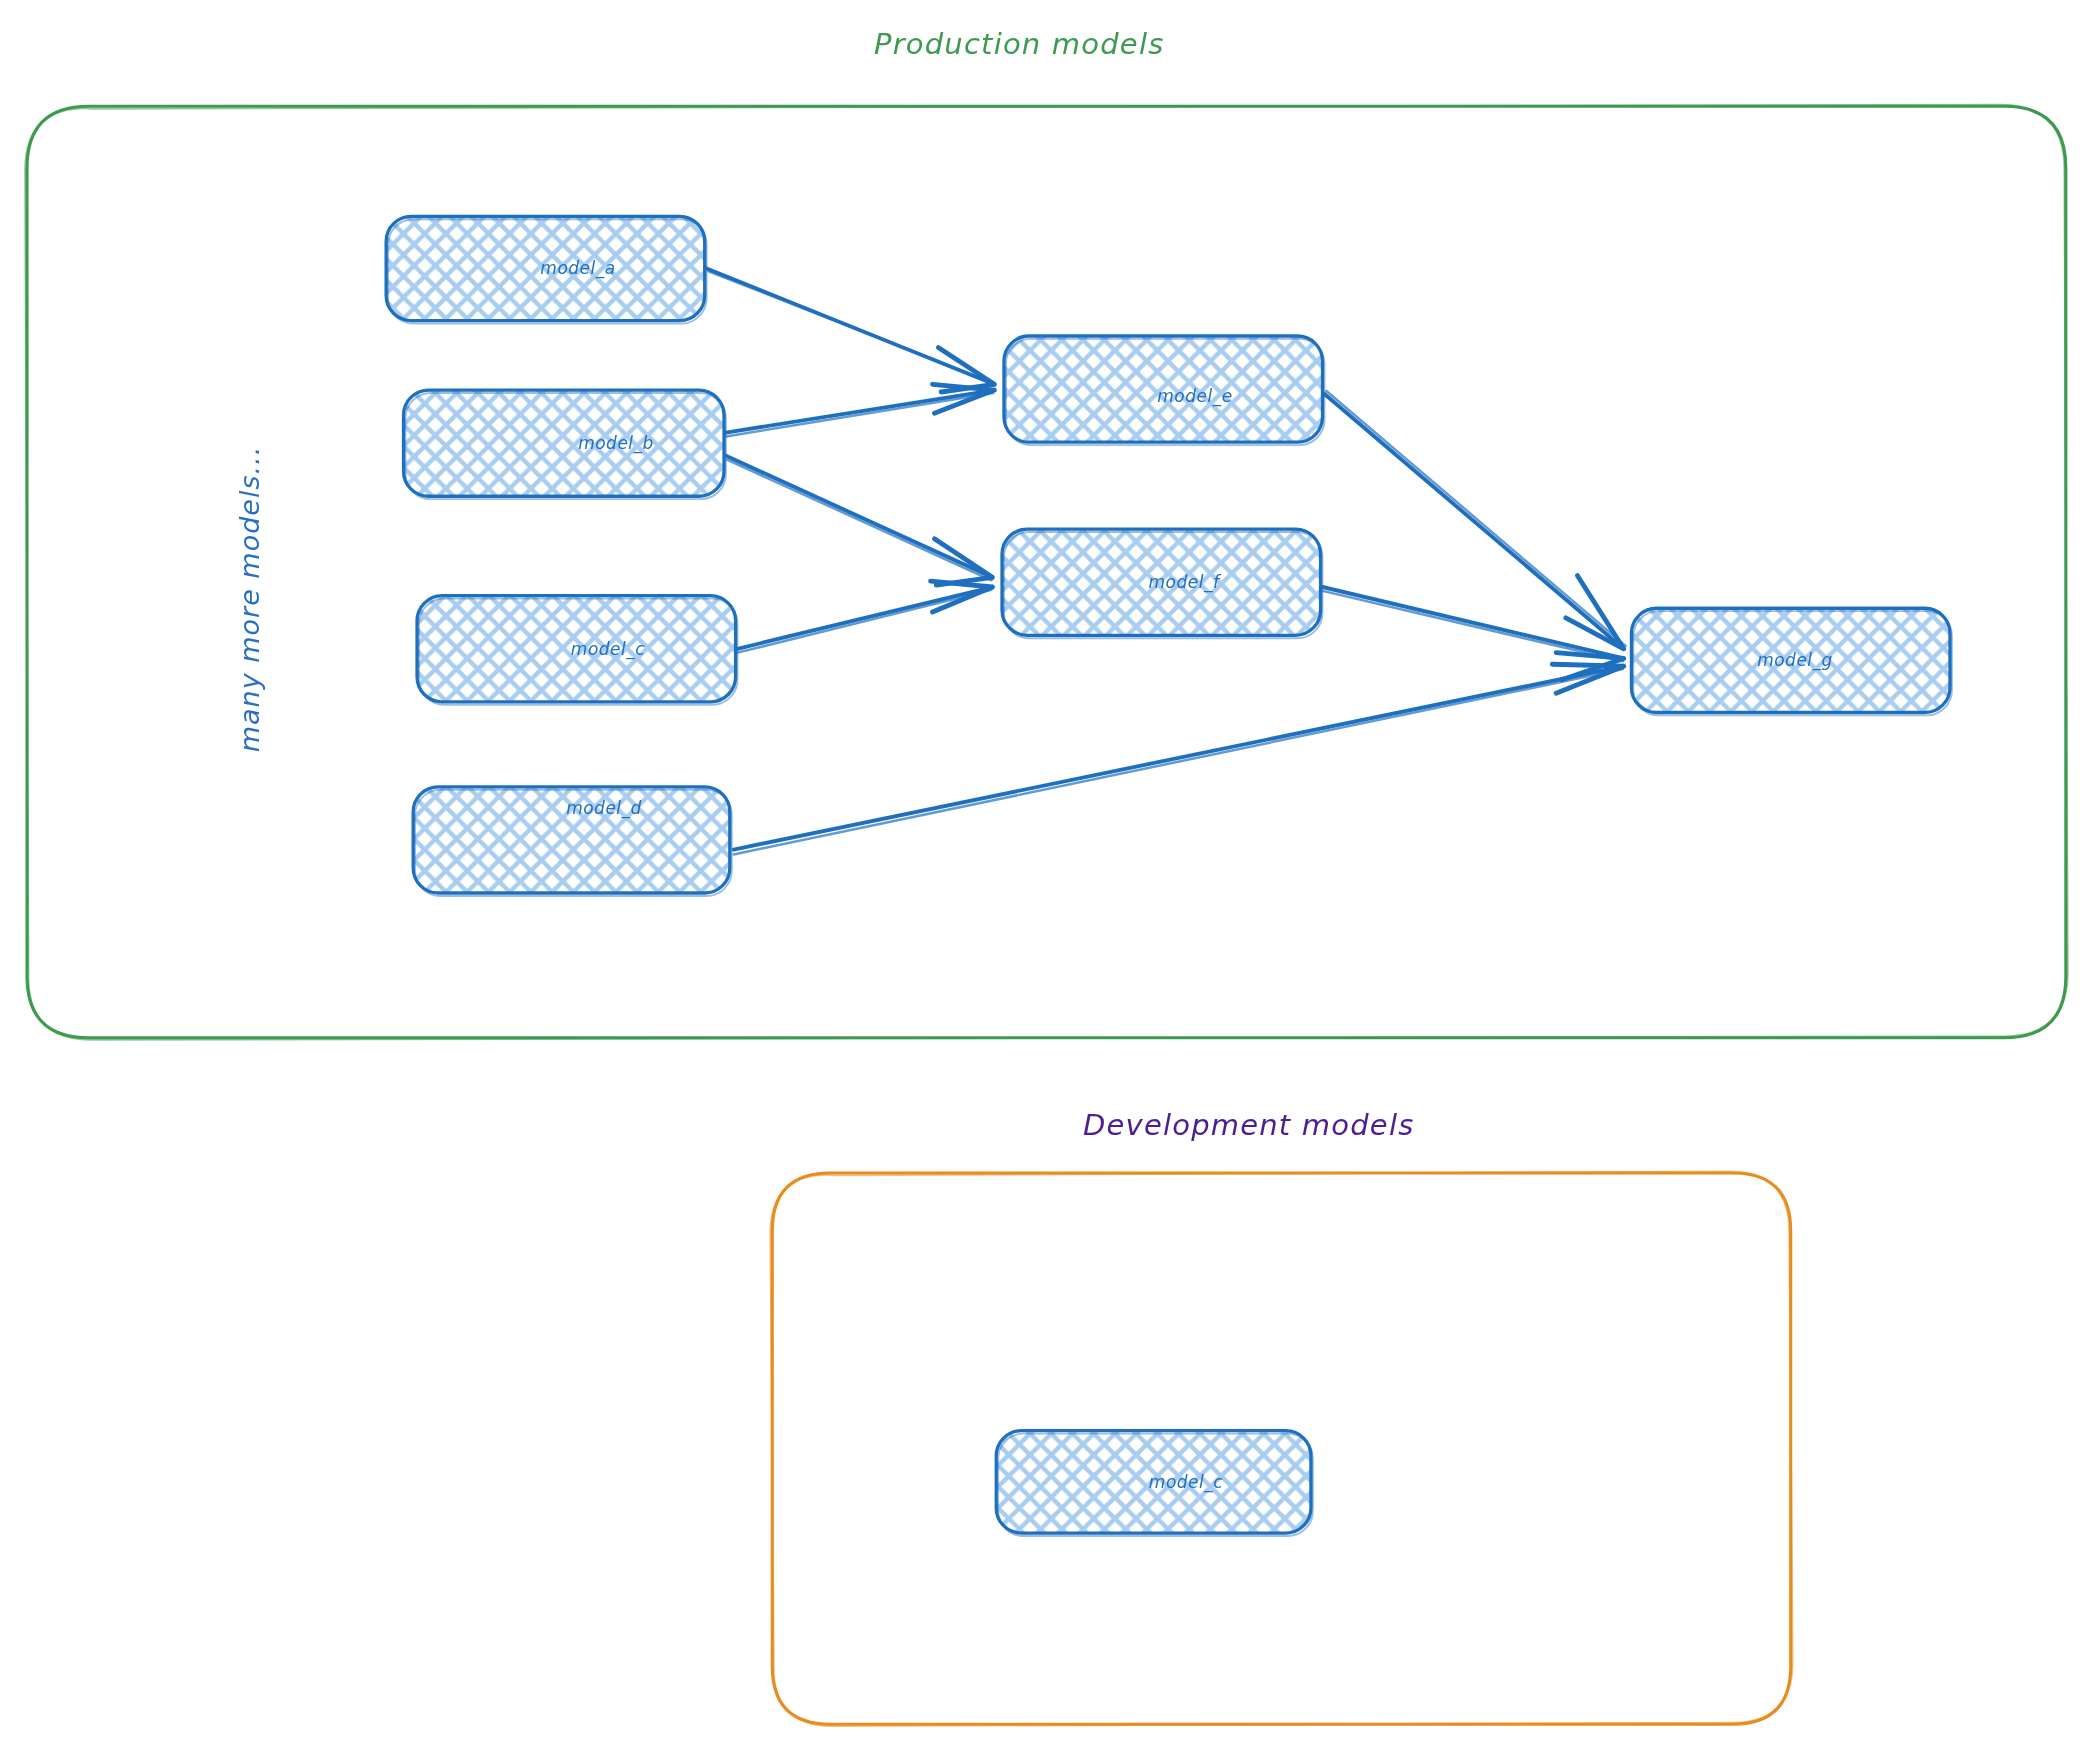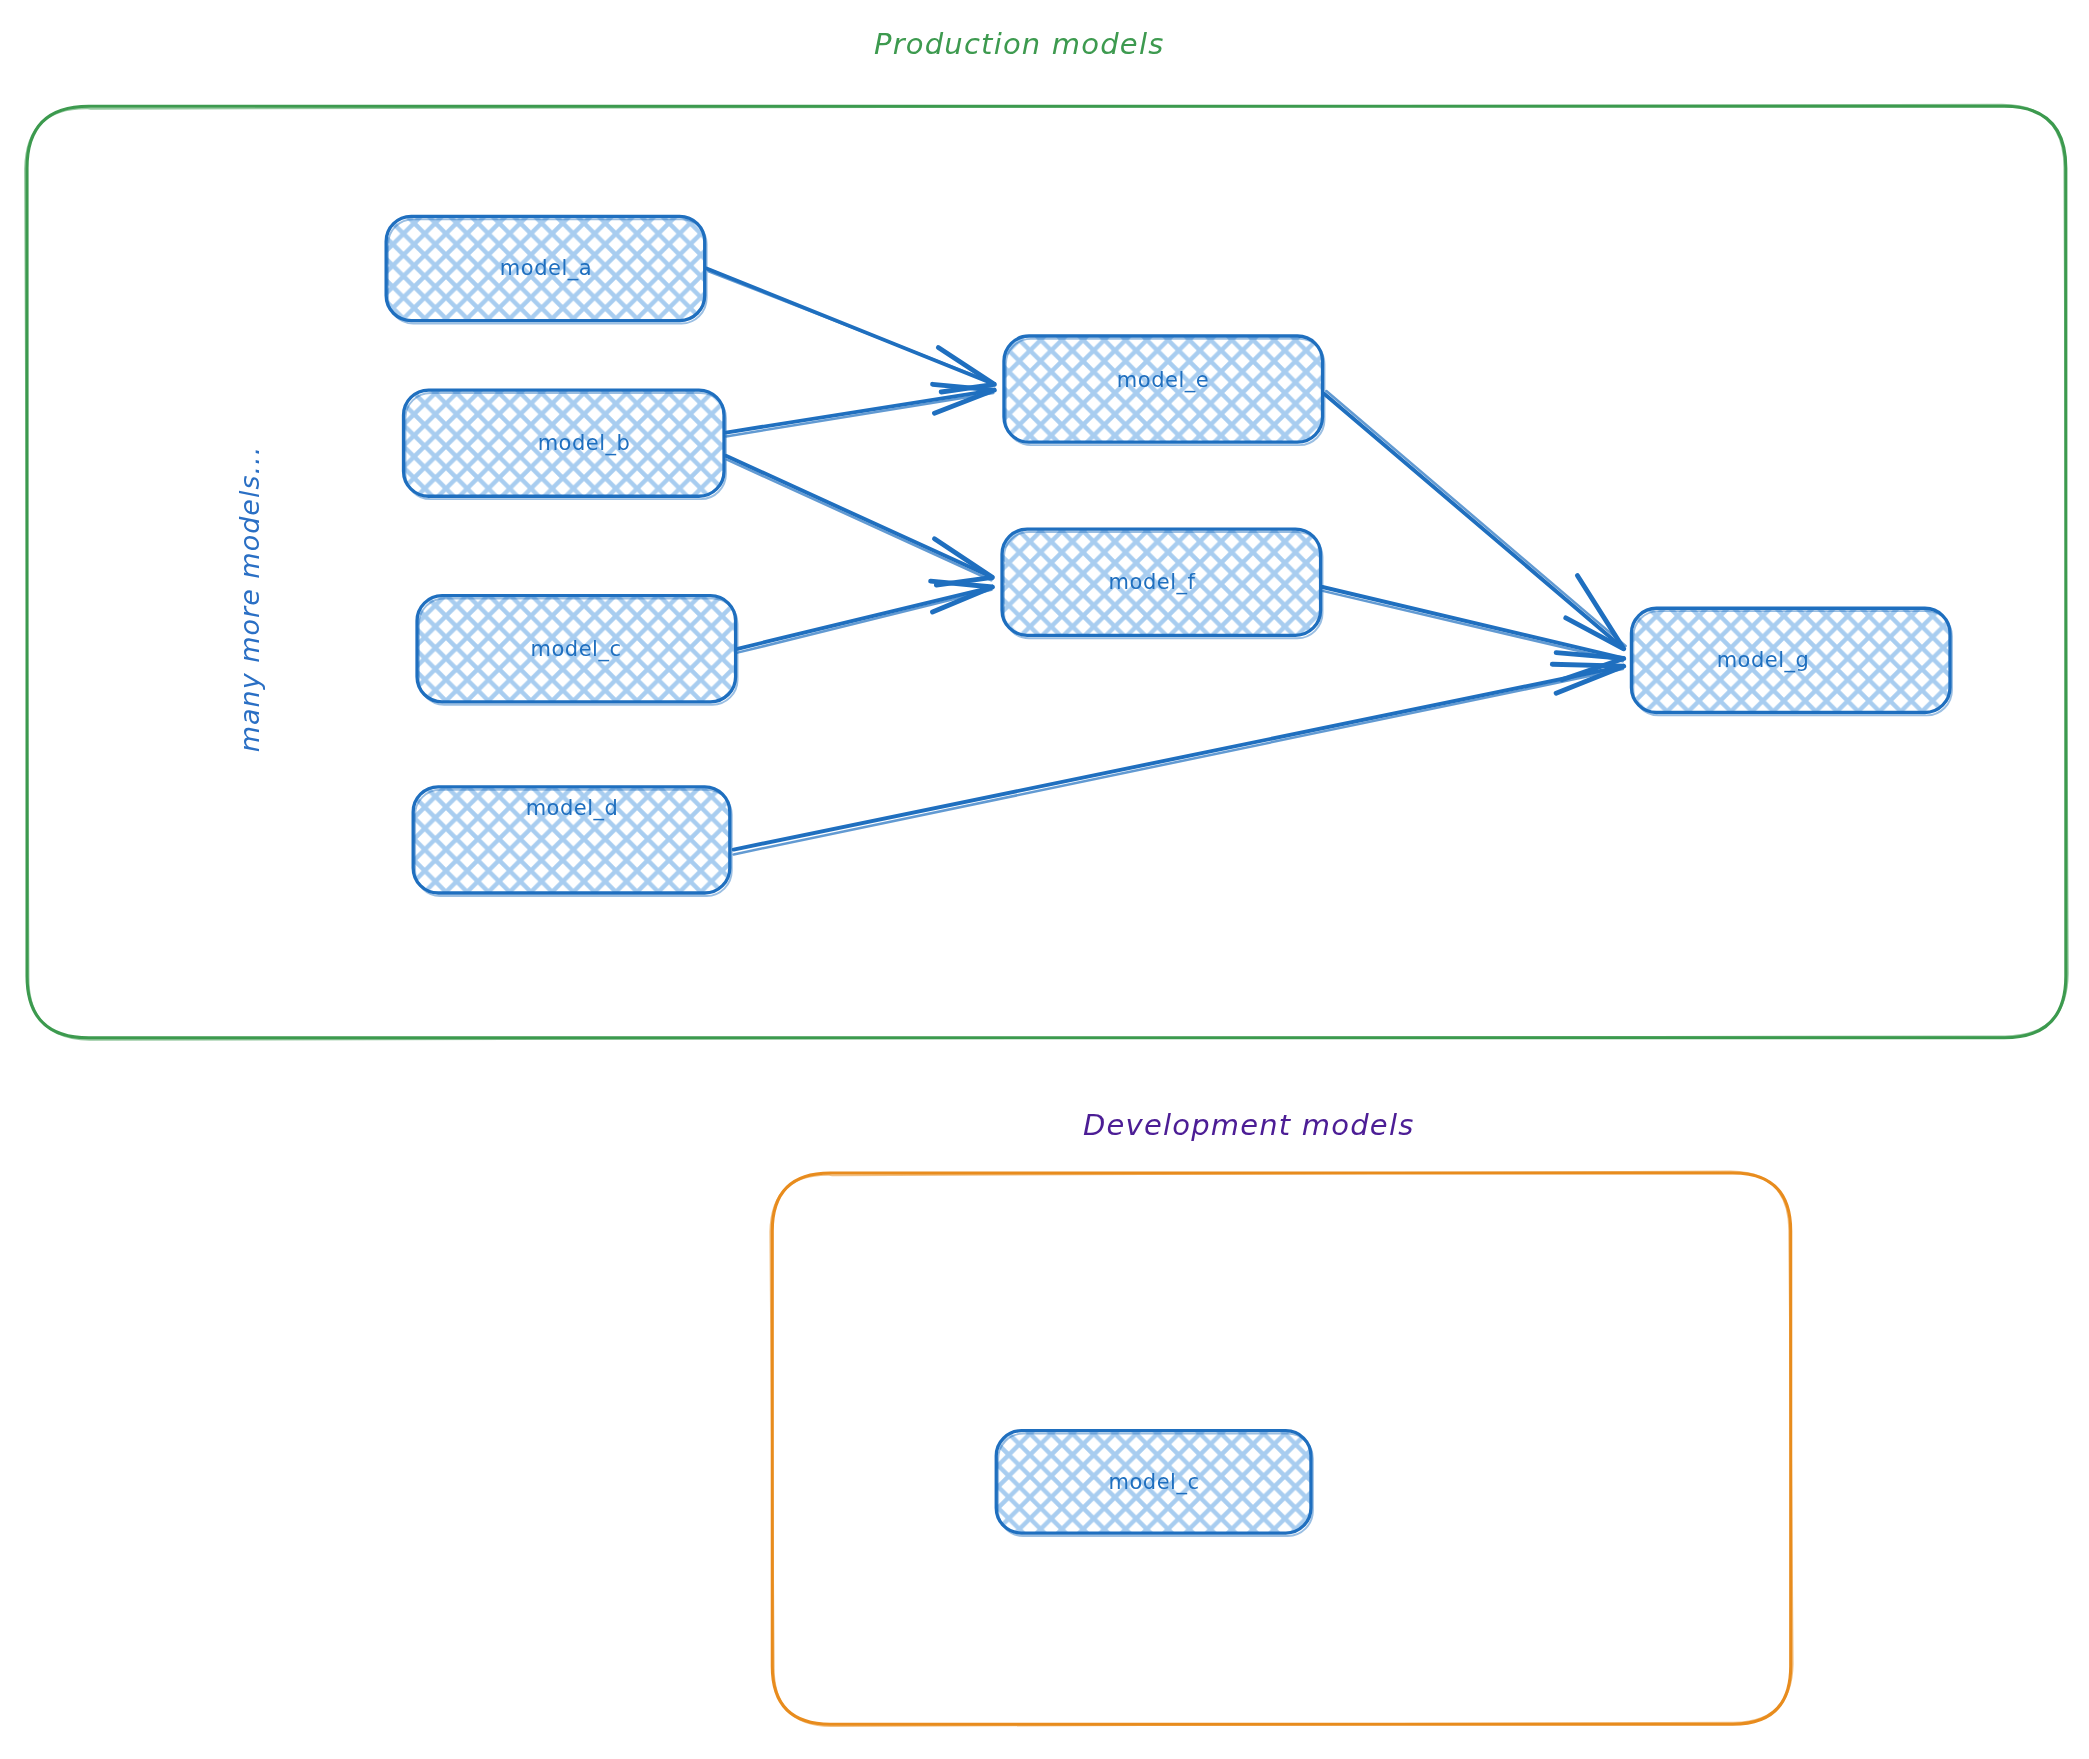--- a/index.html
+++ b/index.html
@@ -29,25 +29,27 @@
     font-family: "DejaVu Sans", sans-serif;
     font-size: 29px;
     font-weight: 400;
     letter-spacing: 1.2px;
     white-space: nowrap;
     font-style: italic;
   }
   .node-label {
     position: absolute;
     font-family: "DejaVu Sans", sans-serif;
-    font-size: 21px;
+    font-size: 17px;
     color: #1f6fbf;
     white-space: nowrap;
+    font-style: italic;
     letter-spacing: 0.5px;
     transform: translate(-50%, -50%);
+    margin-left: 32px;
   }
   .side-note {
     position: absolute;
     font-family: "DejaVu Sans", sans-serif;
     font-size: 27px;
     color: #2a6fc4;
     white-space: nowrap;
     font-style: italic;
     letter-spacing: 1px;
     transform-origin: center center;
@@ -175,19 +177,19 @@
   <div class="container-label" style="left: 874px; top: 27px; color: #3d9a4f;">Production models</div>
 
   <div class="container-label" style="left: 1083px; top: 1108px; color: #4c1d95;">Development models</div>
 
   <div class="side-note" style="left: 249px; top: 599px; transform: translate(-50%, -50%) rotate(-90deg);">many more models...</div>
 
   <div class="node-label" style="left: 546px; top: 268px;">model_a</div>
   <div class="node-label" style="left: 584px; top: 443px;">model_b</div>
   <div class="node-label" style="left: 576px; top: 649px;">model_c</div>
   <div class="node-label" style="left: 572px; top: 808px;">model_d</div>
-  <div class="node-label" style="left: 1163px; top: 380px;">model_e</div>
+  <div class="node-label" style="left: 1163px; top: 396px;">model_e</div>
   <div class="node-label" style="left: 1152px; top: 582px;">model_f</div>
   <div class="node-label" style="left: 1763px; top: 660px;">model_g</div>
   <div class="node-label" style="left: 1154px; top: 1482px;">model_c</div>
 
 </div>
 
 
 </body></html>

